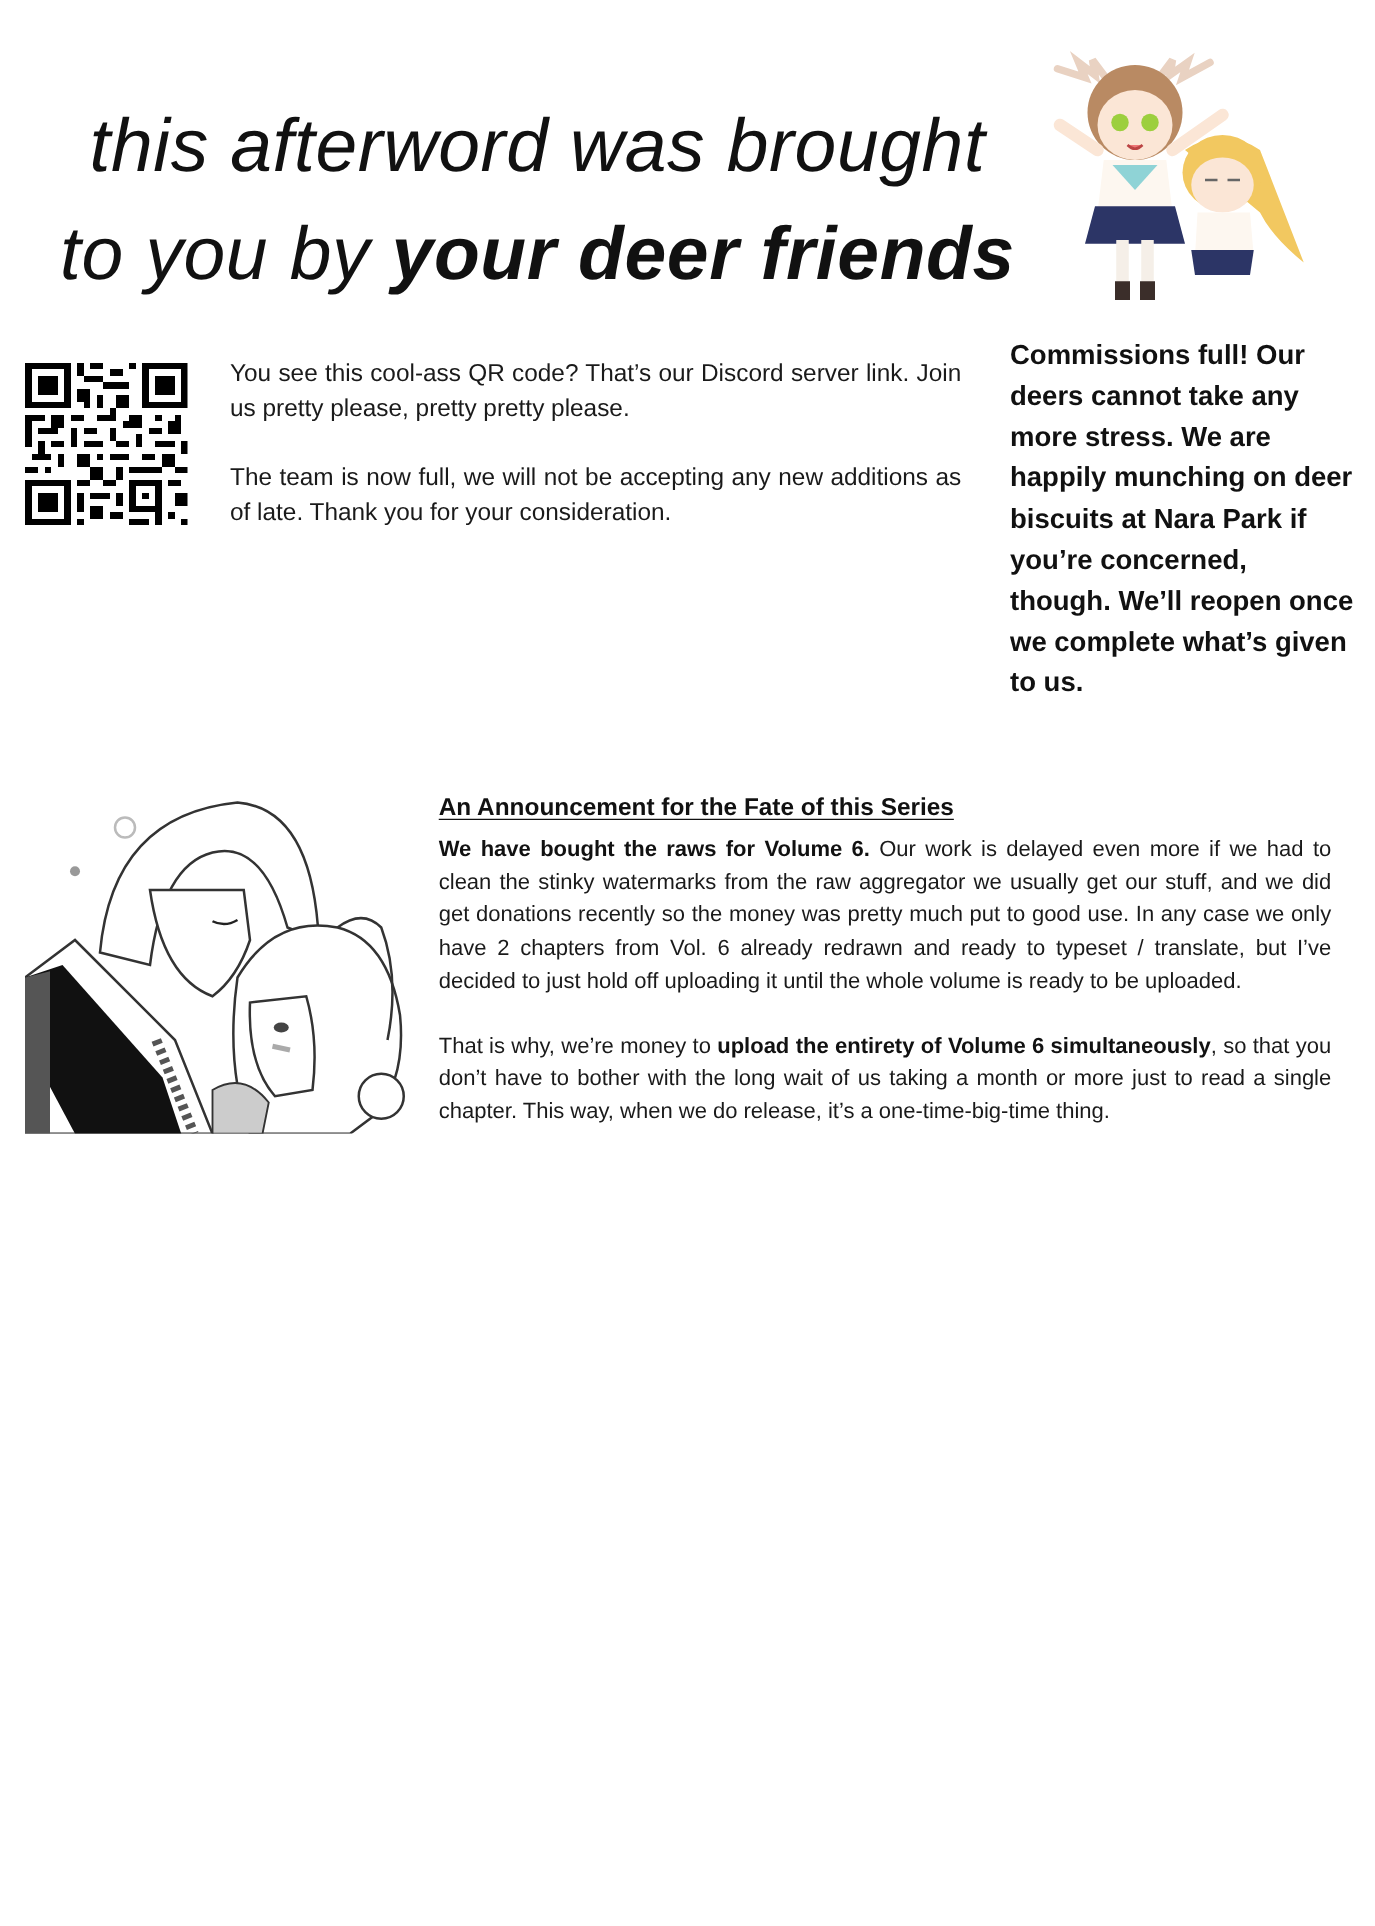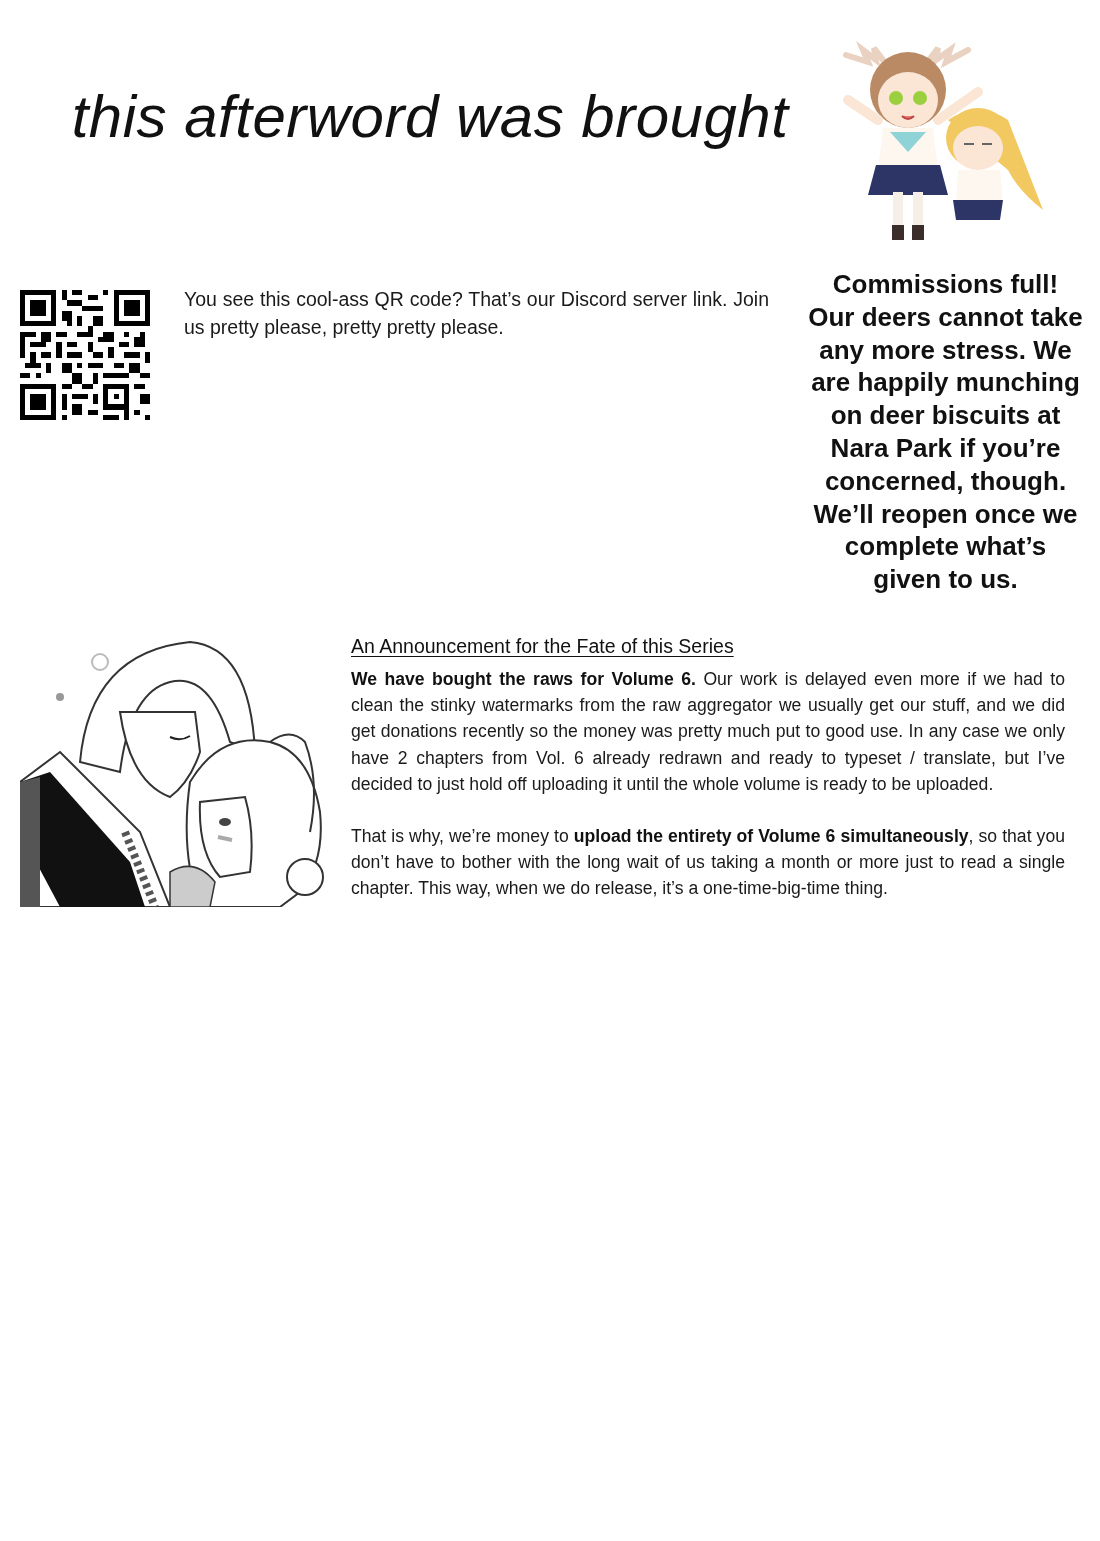--- a/index.html
+++ b/index.html
@@ -21,42 +21,43 @@
 
   .discord-text {
     position: absolute; left: 184px; top: 285px; width: 585px;
     font-size: 19.5px; line-height: 28px; text-align: justify; color: #1a1a1a;
   }
   .discord-text p { margin: 0; }
   .discord-text p + p { margin-top: 27px; }
 
   .commissions {
     position: absolute; left: 808px; top: 268px; width: 275px;
-    text-align: center; font-weight: 700; font-size: 26px; line-height: 32.8px; color: #111;
+    font-weight: 700; font-size: 22px; line-height: 32.8px; color: #111;
   }
 
   .manga-panel { position: absolute; left: 20px; top: 632px; width: 305px; height: 275px; overflow: hidden; }
 
   .announcement {
     position: absolute; left: 351px; top: 632px; width: 714px;
     font-size: 17.6px; line-height: 26.2px; color: #1a1a1a;
   }
   .announcement h2 {
-    margin: 0 0 6px 0; font-size: 19.5px; font-weight: 400; text-decoration: underline;
+    margin: 0 0 6px 0; font-size: 19.5px; font-weight: 700; text-decoration: underline;
     text-underline-offset: 3px; line-height: 28px; color: #111;
   }
   .announcement p { margin: 0; text-align: justify; }
   .announcement p + p { margin-top: 26px; }
   .announcement b { font-weight: 700; color: #111; }
 </style>
 </head>
 <body>
 
 <div class="headline">
   <span class="line">this afterword was brought</span>
+  <span class="line"><span>to you by </span><b>your deer friends</b></span>
 </div>
 
 <div class="mascots">
   <svg width="230" height="230" viewBox="0 0 230 230">
 
     <path d="M18 35 L40 42 L35 30 L48 40 L46 28 L58 44" stroke="#e9d2c2" stroke-width="6" fill="none" stroke-linecap="round"></path>
     <path d="M140 30 L118 42 L122 30 L108 40 L110 28 L98 44" stroke="#e9d2c2" stroke-width="6" fill="none" stroke-linecap="round"></path>
 
     <ellipse cx="80" cy="70" rx="38" ry="38" fill="#b98a63"></ellipse>
     <ellipse cx="80" cy="80" rx="30" ry="28" fill="#fbe6d6"></ellipse>
@@ -163,20 +164,21 @@
         <rect x="16" y="24" width="3" height="1"></rect>
       <rect x="20" y="23" width="1" height="2"></rect>
         <rect x="22" y="23" width="1" height="1"></rect>
         <rect x="24" y="24" width="1" height="1"></rect>
     </g>
   </svg>
 </div>
 
 <div class="discord-text">
   <p>You see this cool-ass QR code? That’s our Discord server link. Join us pretty please, pretty pretty please.</p>
+  <p>The team is now full, we will not be accepting any new additions as of late. Thank you for your consideration.</p>
 </div>
 
 <div class="commissions">Commissions full! Our deers cannot take any more stress. We are happily munching on deer biscuits at Nara Park if you’re concerned, though. We’ll reopen once we complete what’s given to us.</div>
 
 <div class="manga-panel">
   <svg width="305" height="275" viewBox="0 0 305 275">
     <rect width="305" height="275" fill="#fff"></rect>
 
     <circle cx="80" cy="30" r="8" fill="none" stroke="#bbb" stroke-width="2"></circle>
     <circle cx="130" cy="35" r="12" fill="none" stroke="#ccc" stroke-width="2"></circle>

